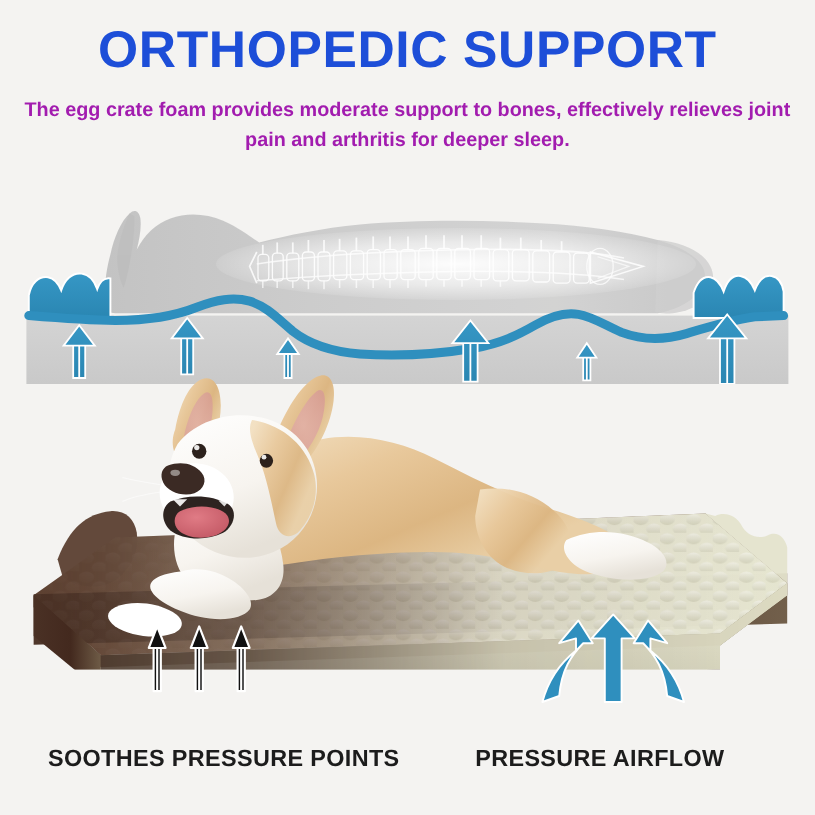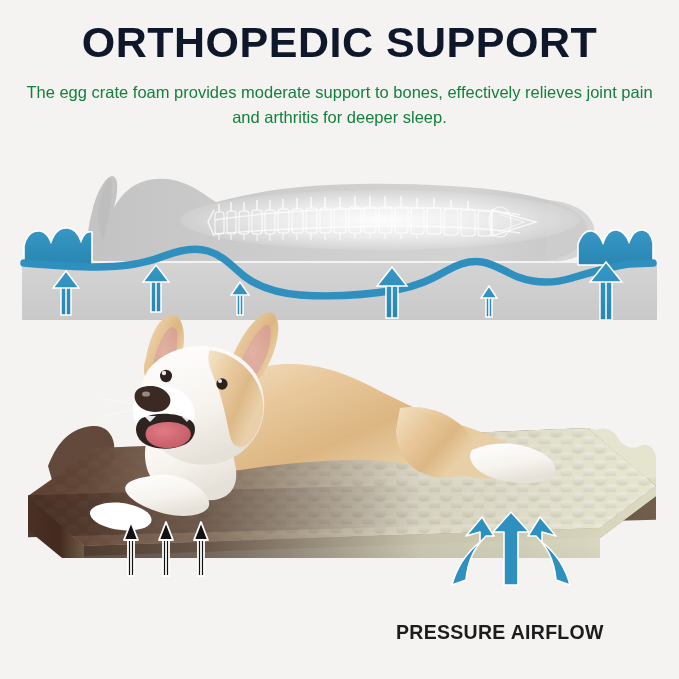--- a/index.html
+++ b/index.html
@@ -19,32 +19,32 @@
   
   #headline {
     position: absolute;
     left: 0; top: 18px;
     width: 679px;
     text-align: center;
     font-family: "Liberation Sans", sans-serif;
     font-weight: 700;
     font-size: 43px;
     letter-spacing: 0.5px;
-    color: #0f172a;
+    color: #1d4ed8;
     white-space: nowrap;
   }
   #subhead {
     position: absolute;
     left: 14px; top: 80px;
     width: 651px;
     text-align: center;
     font-size: 16.5px;
     line-height: 25px;
-    color: #15803d;
-    font-weight: 400;
+    color: #a21caf;
+    font-weight: 700;
   }
 
   
   #diagram {
     position: absolute;
     left: 0; top: 140px;
     width: 679px;
     height: 180px;
   }
   #diagram svg { display: block; }
@@ -442,16 +442,17 @@
           C 476,246 468,258 466,280 Z"></path>
         <path d="
           M 504,285 L 504,232 L 493,232 L 511,212 L 529,232 L 518,232 L 518,285 Z"></path>
         <path d="
           M 570,285 C 564,262 552,250 542,242 L 542,232 L 556,236 L 540,217 L 528,236 L 536,236
           C 546,246 554,258 556,280 Z"></path>
       </g>
     </svg>
   </div>
 
+  <div class="caption" id="cap-left">SOOTHES PRESSURE POINTS</div>
 
   <div class="caption" id="cap-right">PRESSURE AIRFLOW</div>
 
 </div>
 
 </body></html>

